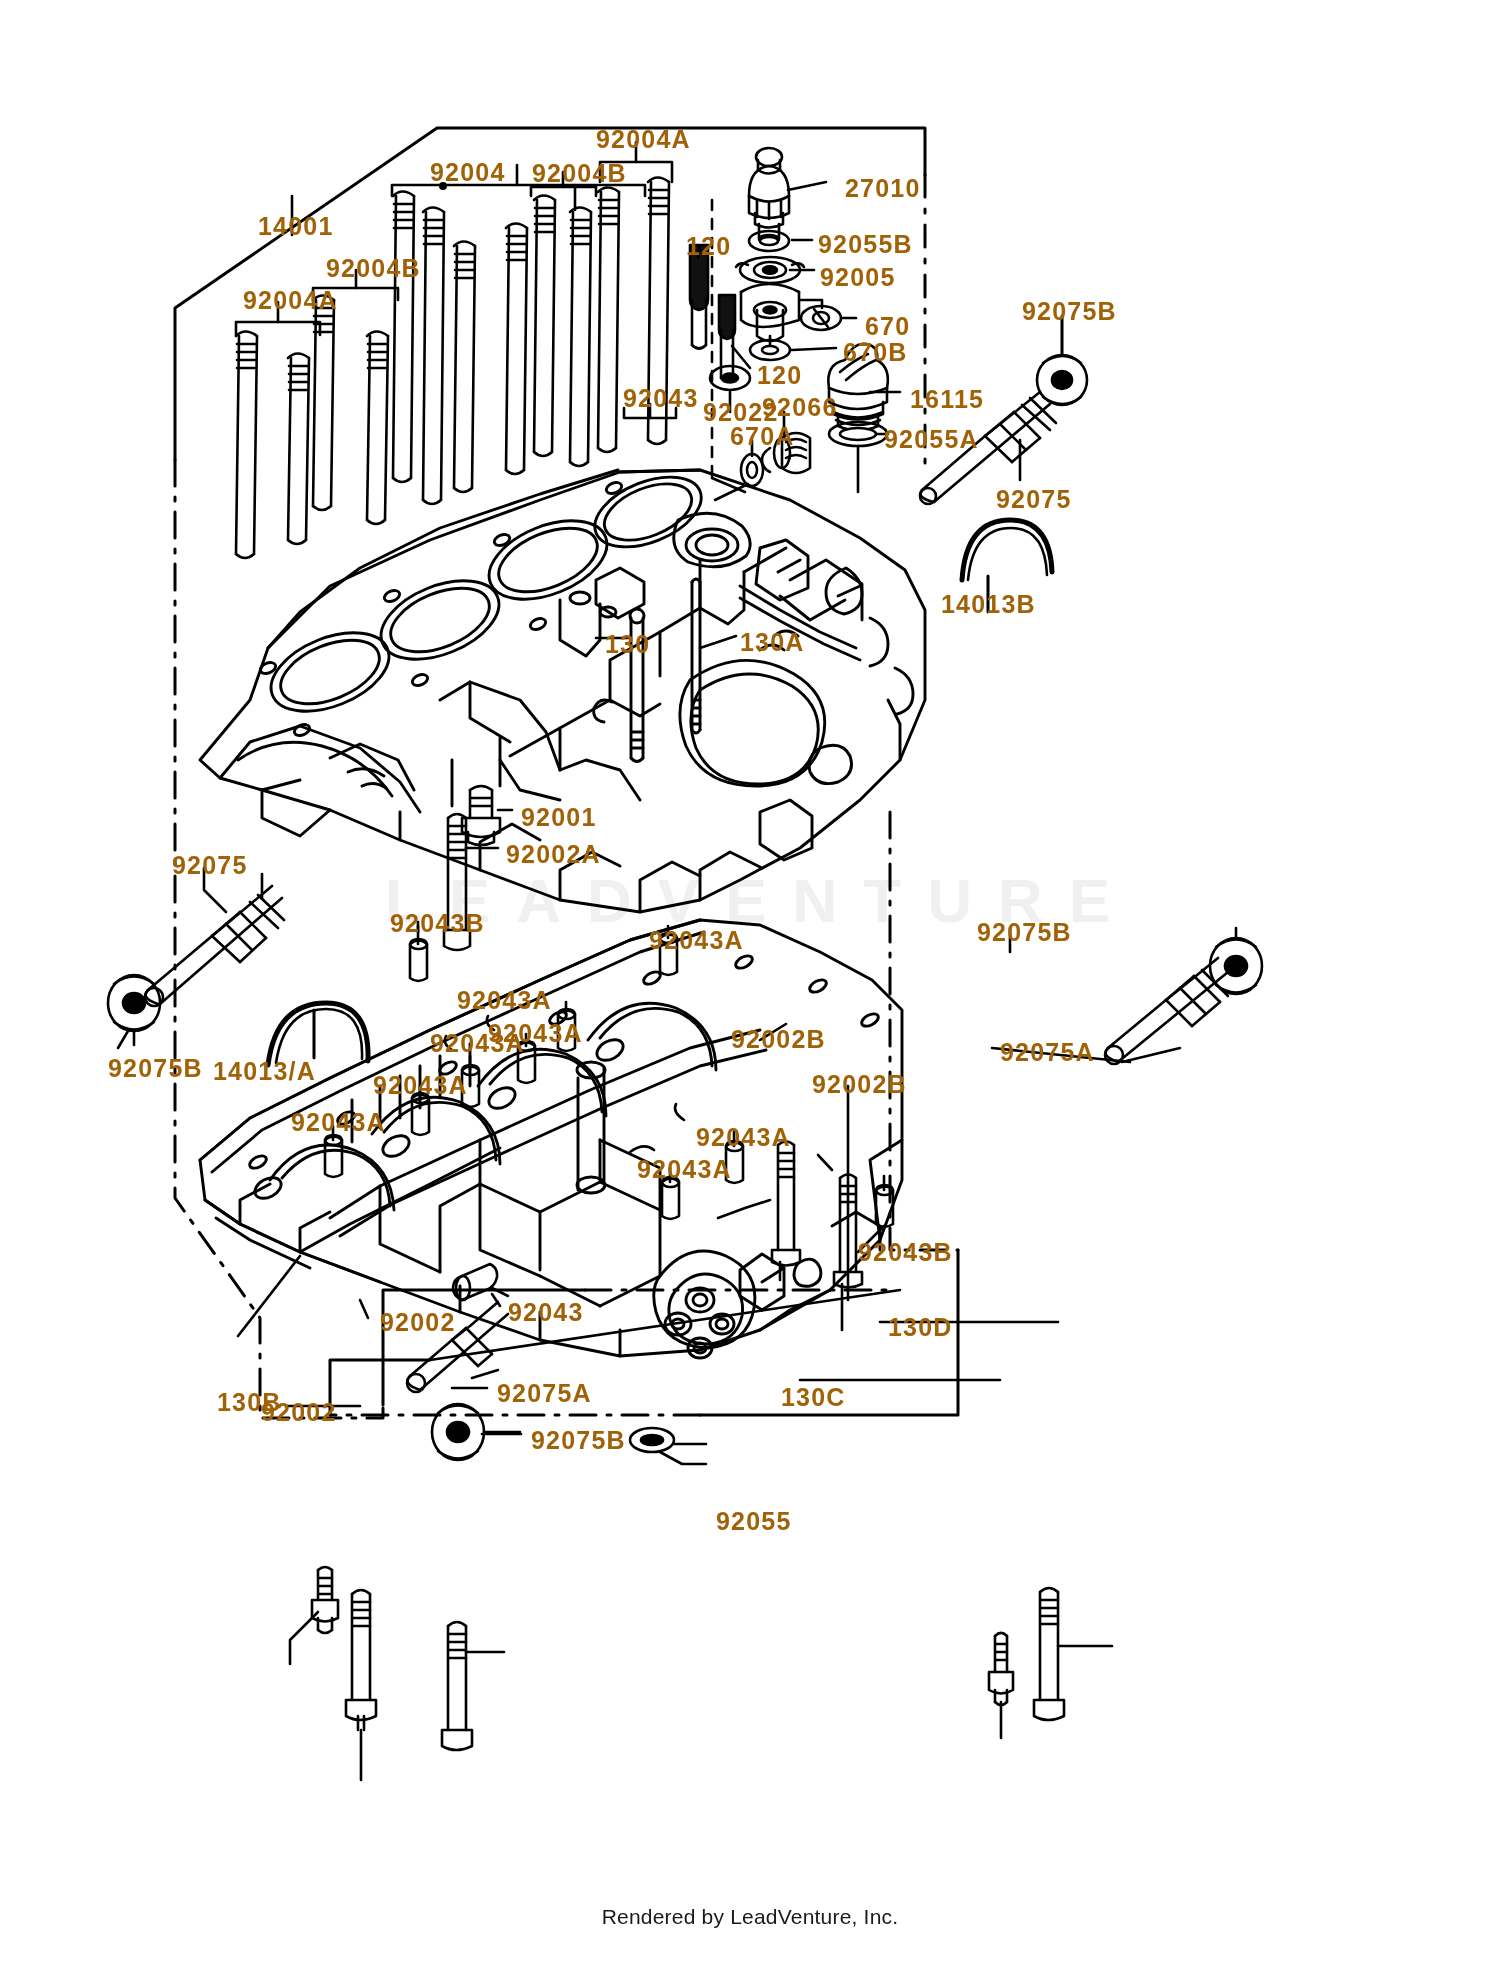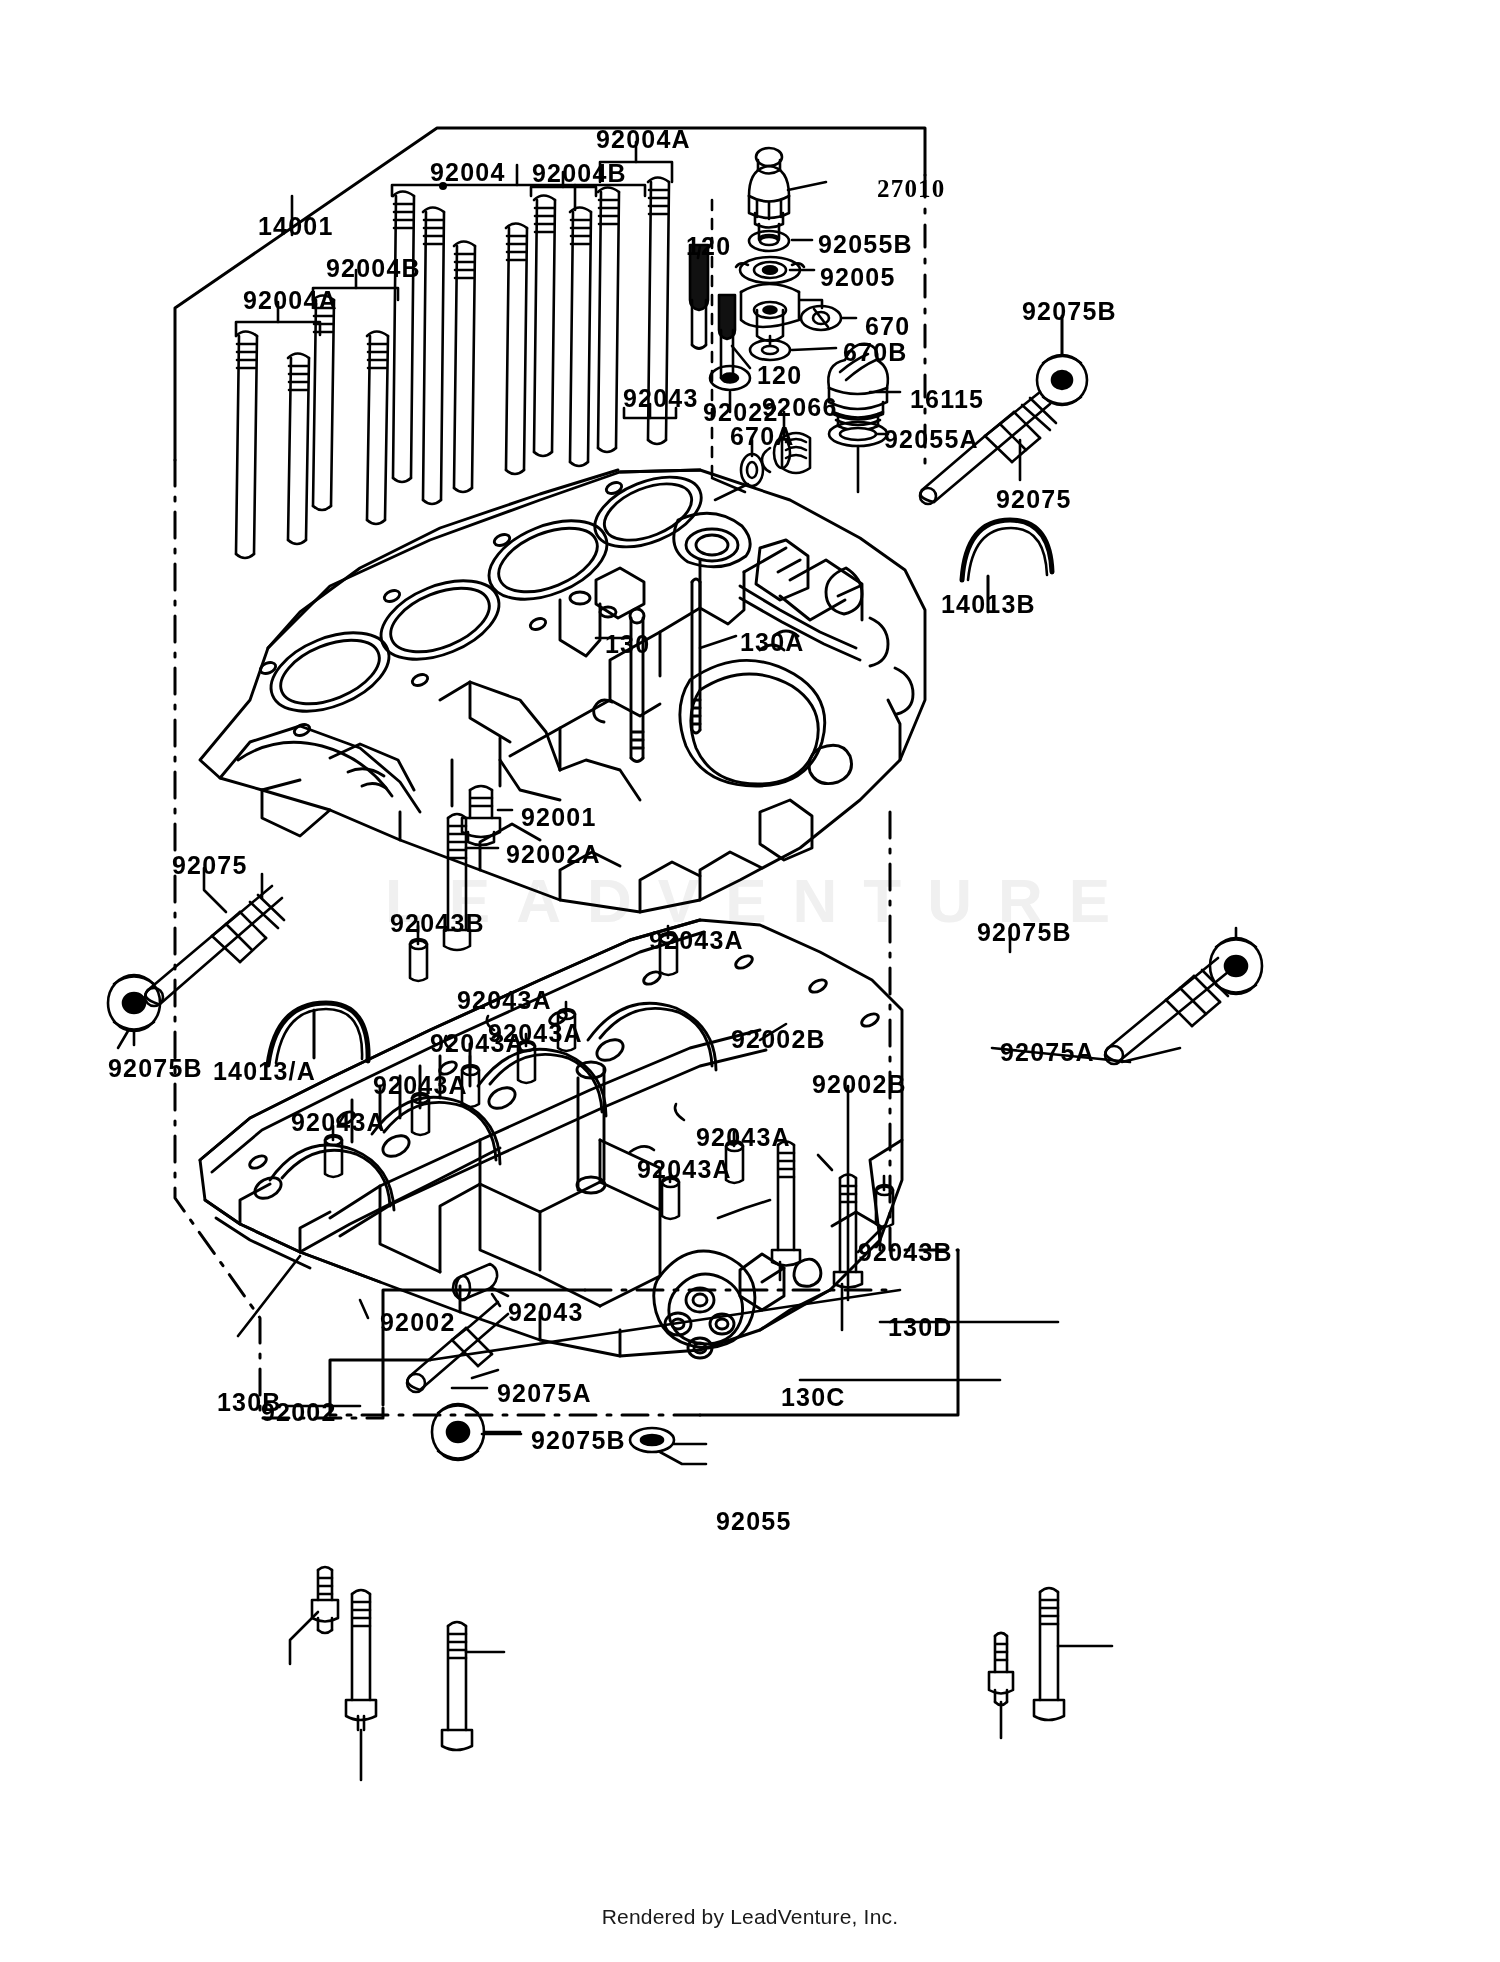--- a/index.html
+++ b/index.html
@@ -12,21 +12,21 @@
     background:#ffffff;
     overflow:hidden;
   }
   #svgroot{position:absolute;left:0;top:0;width:1500px;height:1962px;}
   .lbl{
     position:absolute;
     font-family:"Liberation Sans", sans-serif;
     font-weight:bold;
     font-size:25px;
     letter-spacing:1.2px;
-    color:#000000;
+    color:#a16207;
     white-space:nowrap;
     line-height:1;
     -webkit-font-smoothing:none;
   }
   .footer{
     position:absolute;
     left:0; top:1905px;
     width:1500px;
     text-align:center;
     font-family:"Liberation Sans", sans-serif;
@@ -696,21 +696,21 @@
 
     </g>
   </svg>
 
   <div class="lbl" style="left:258px;top:173px;margin-top:41px;">14001</div>
   <div class="lbl" style="left:430px;top:160px;">92004</div>
   <div class="lbl" style="left:532px;top:161px;">92004B</div>
   <div class="lbl" style="left:596px;top:127px;">92004A</div>
   <div class="lbl" style="left:326px;top:256px;">92004B</div>
   <div class="lbl" style="left:243px;top:288px;">92004A</div>
-  <div class="lbl" style="left:877px;top:176px;font-family:Liberation Serif, serif;">27010</div>
+  <div class="lbl" style="left:845px;top:176px;">27010</div>
   <div class="lbl" style="left:686px;top:234px;">120</div>
   <div class="lbl" style="left:818px;top:232px;">92055B</div>
   <div class="lbl" style="left:820px;top:265px;">92005</div>
   <div class="lbl" style="left:865px;top:314px;">670</div>
   <div class="lbl" style="left:843px;top:340px;">670B</div>
   <div class="lbl" style="left:757px;top:363px;">120</div>
   <div class="lbl" style="left:623px;top:386px;">92043</div>
   <div class="lbl" style="left:703px;top:400px;">92022</div>
   <div class="lbl" style="left:762px;top:395px;">92066</div>
   <div class="lbl" style="left:730px;top:424px;">670A</div>

